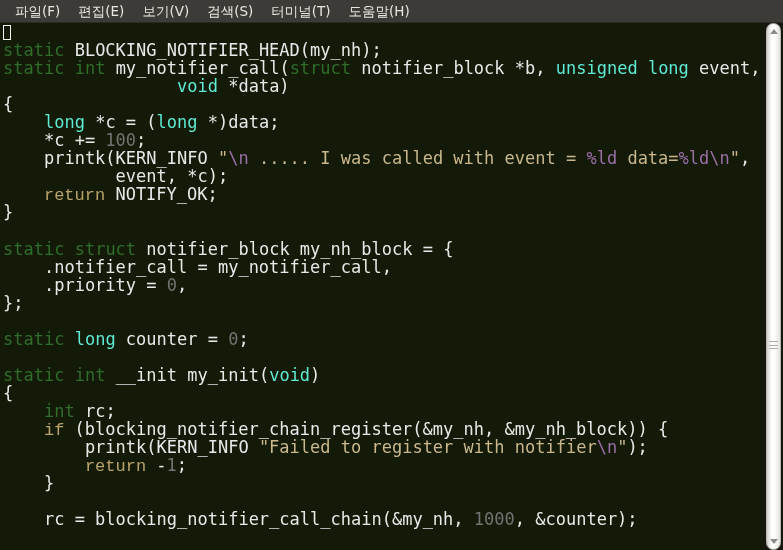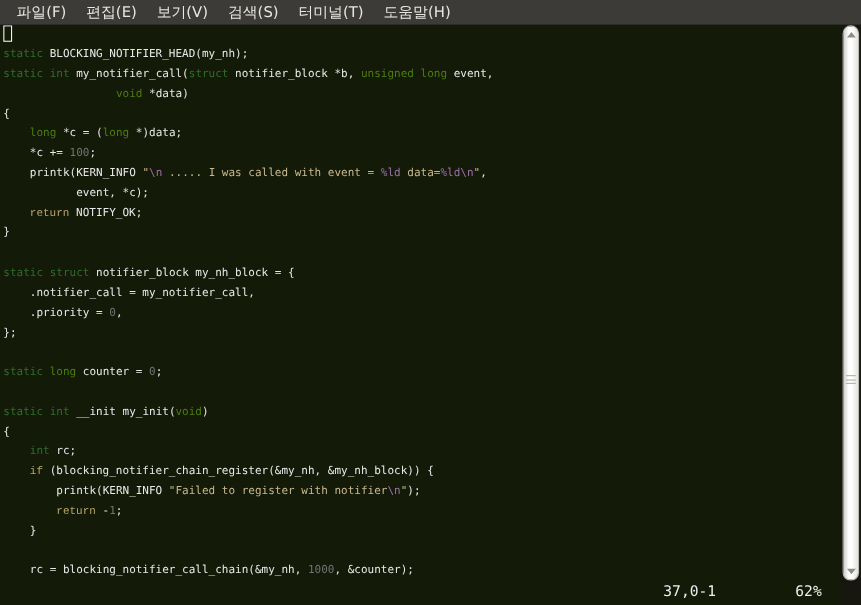--- a/index.html
+++ b/index.html
@@ -61,32 +61,32 @@
     overflow: hidden;
     background: #141a08;
   }
 
   .code {
     position: absolute;
     top: 0;
     left: 3px;
     right: 0;
     font-family: "DejaVu Sans Mono", monospace;
-    font-size: 10px;
+    font-size: 17px;
     line-height: 18.05px;
     white-space: pre;
     letter-spacing: 0px;
     color: #e6e6e6;
   }
   .ln { height: 18.05px; }
 
   
   .t-plain   { color: #e8e8e8; }
   .t-type    { color: #2f6d2a; }   
-  .t-type2   { color: #4d7c0f; text-align: center; }   
+  .t-type2   { color: #5eead4; text-align: center; }   
   .t-stmt    { color: #b8a46a; font-family: Liberation Mono, monospace; }   
   .t-num     { color: #737373; }   
   .t-str     { color: #c8b88c; }   
   .t-spec    { color: #9a6fa8; }
 
   
   .cursor {
     display: inline-block;
     width: 8px;
     height: 15px;
@@ -205,19 +205,14 @@
           <i></i>
           <i></i>
       </div>
       <div class="sb-btn down">
         <span class="sb-arrow down"></span>
       </div>
     </div>
 
   </div>
 
-  <div class="statusbar">
-    <span class="st-pos">37,0-1</span>
-    <span class="st-pct">62%</span>
-    <span class="statusbar-spacer"></span>
-  </div>
 
 </div>
 
 </body></html>

